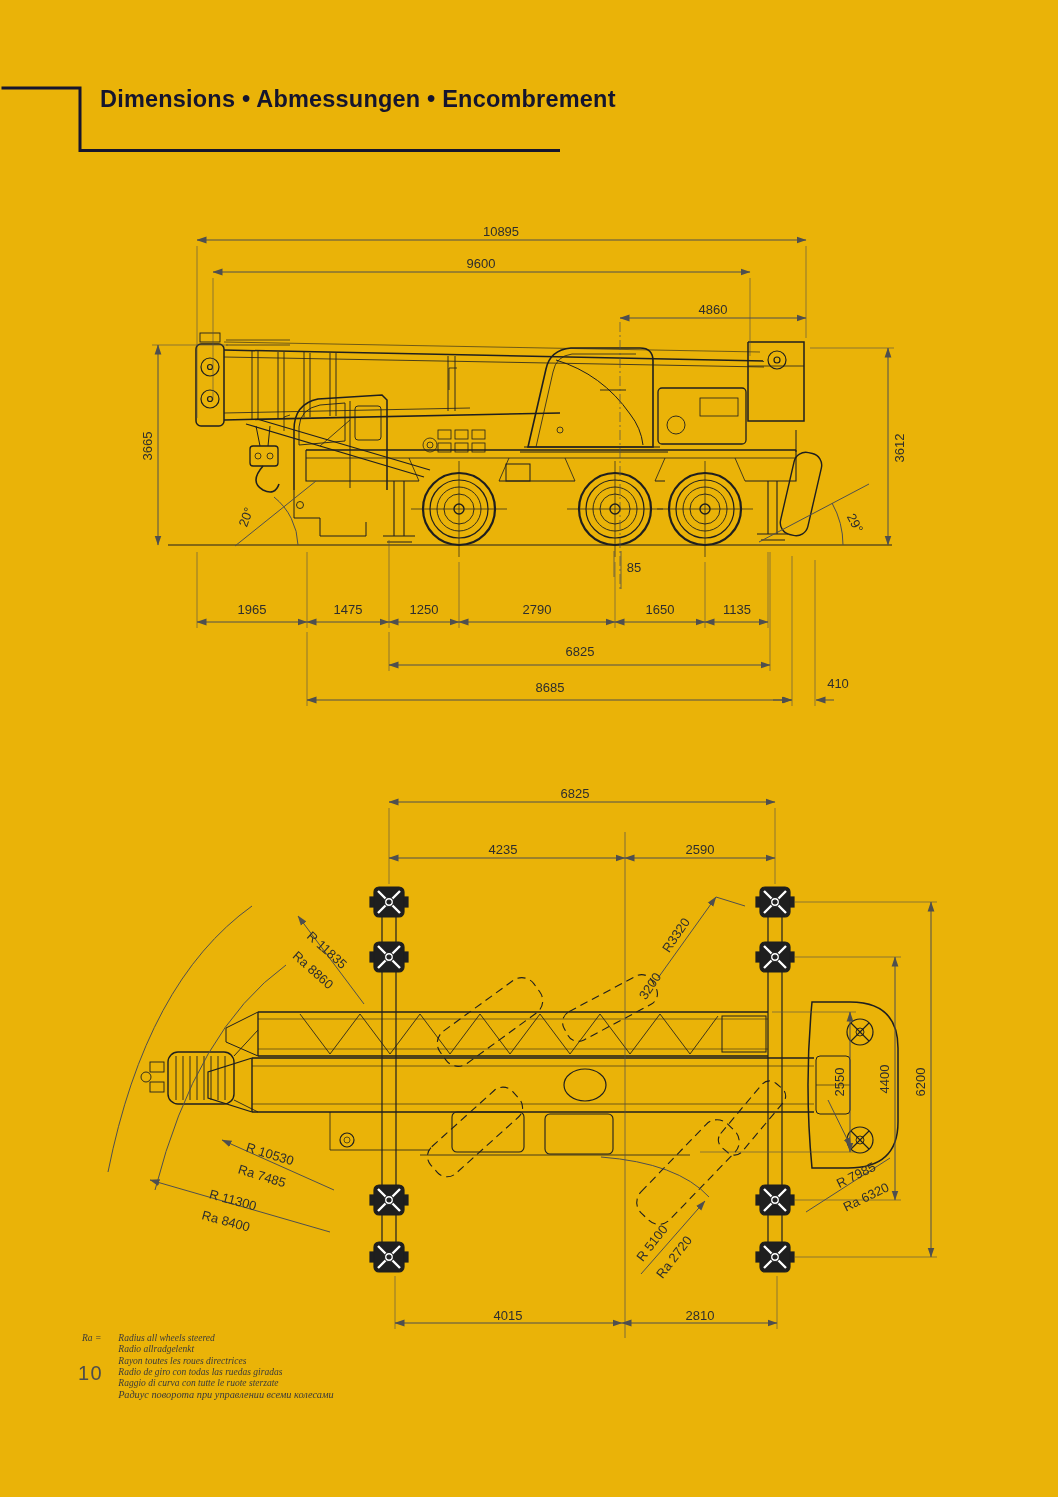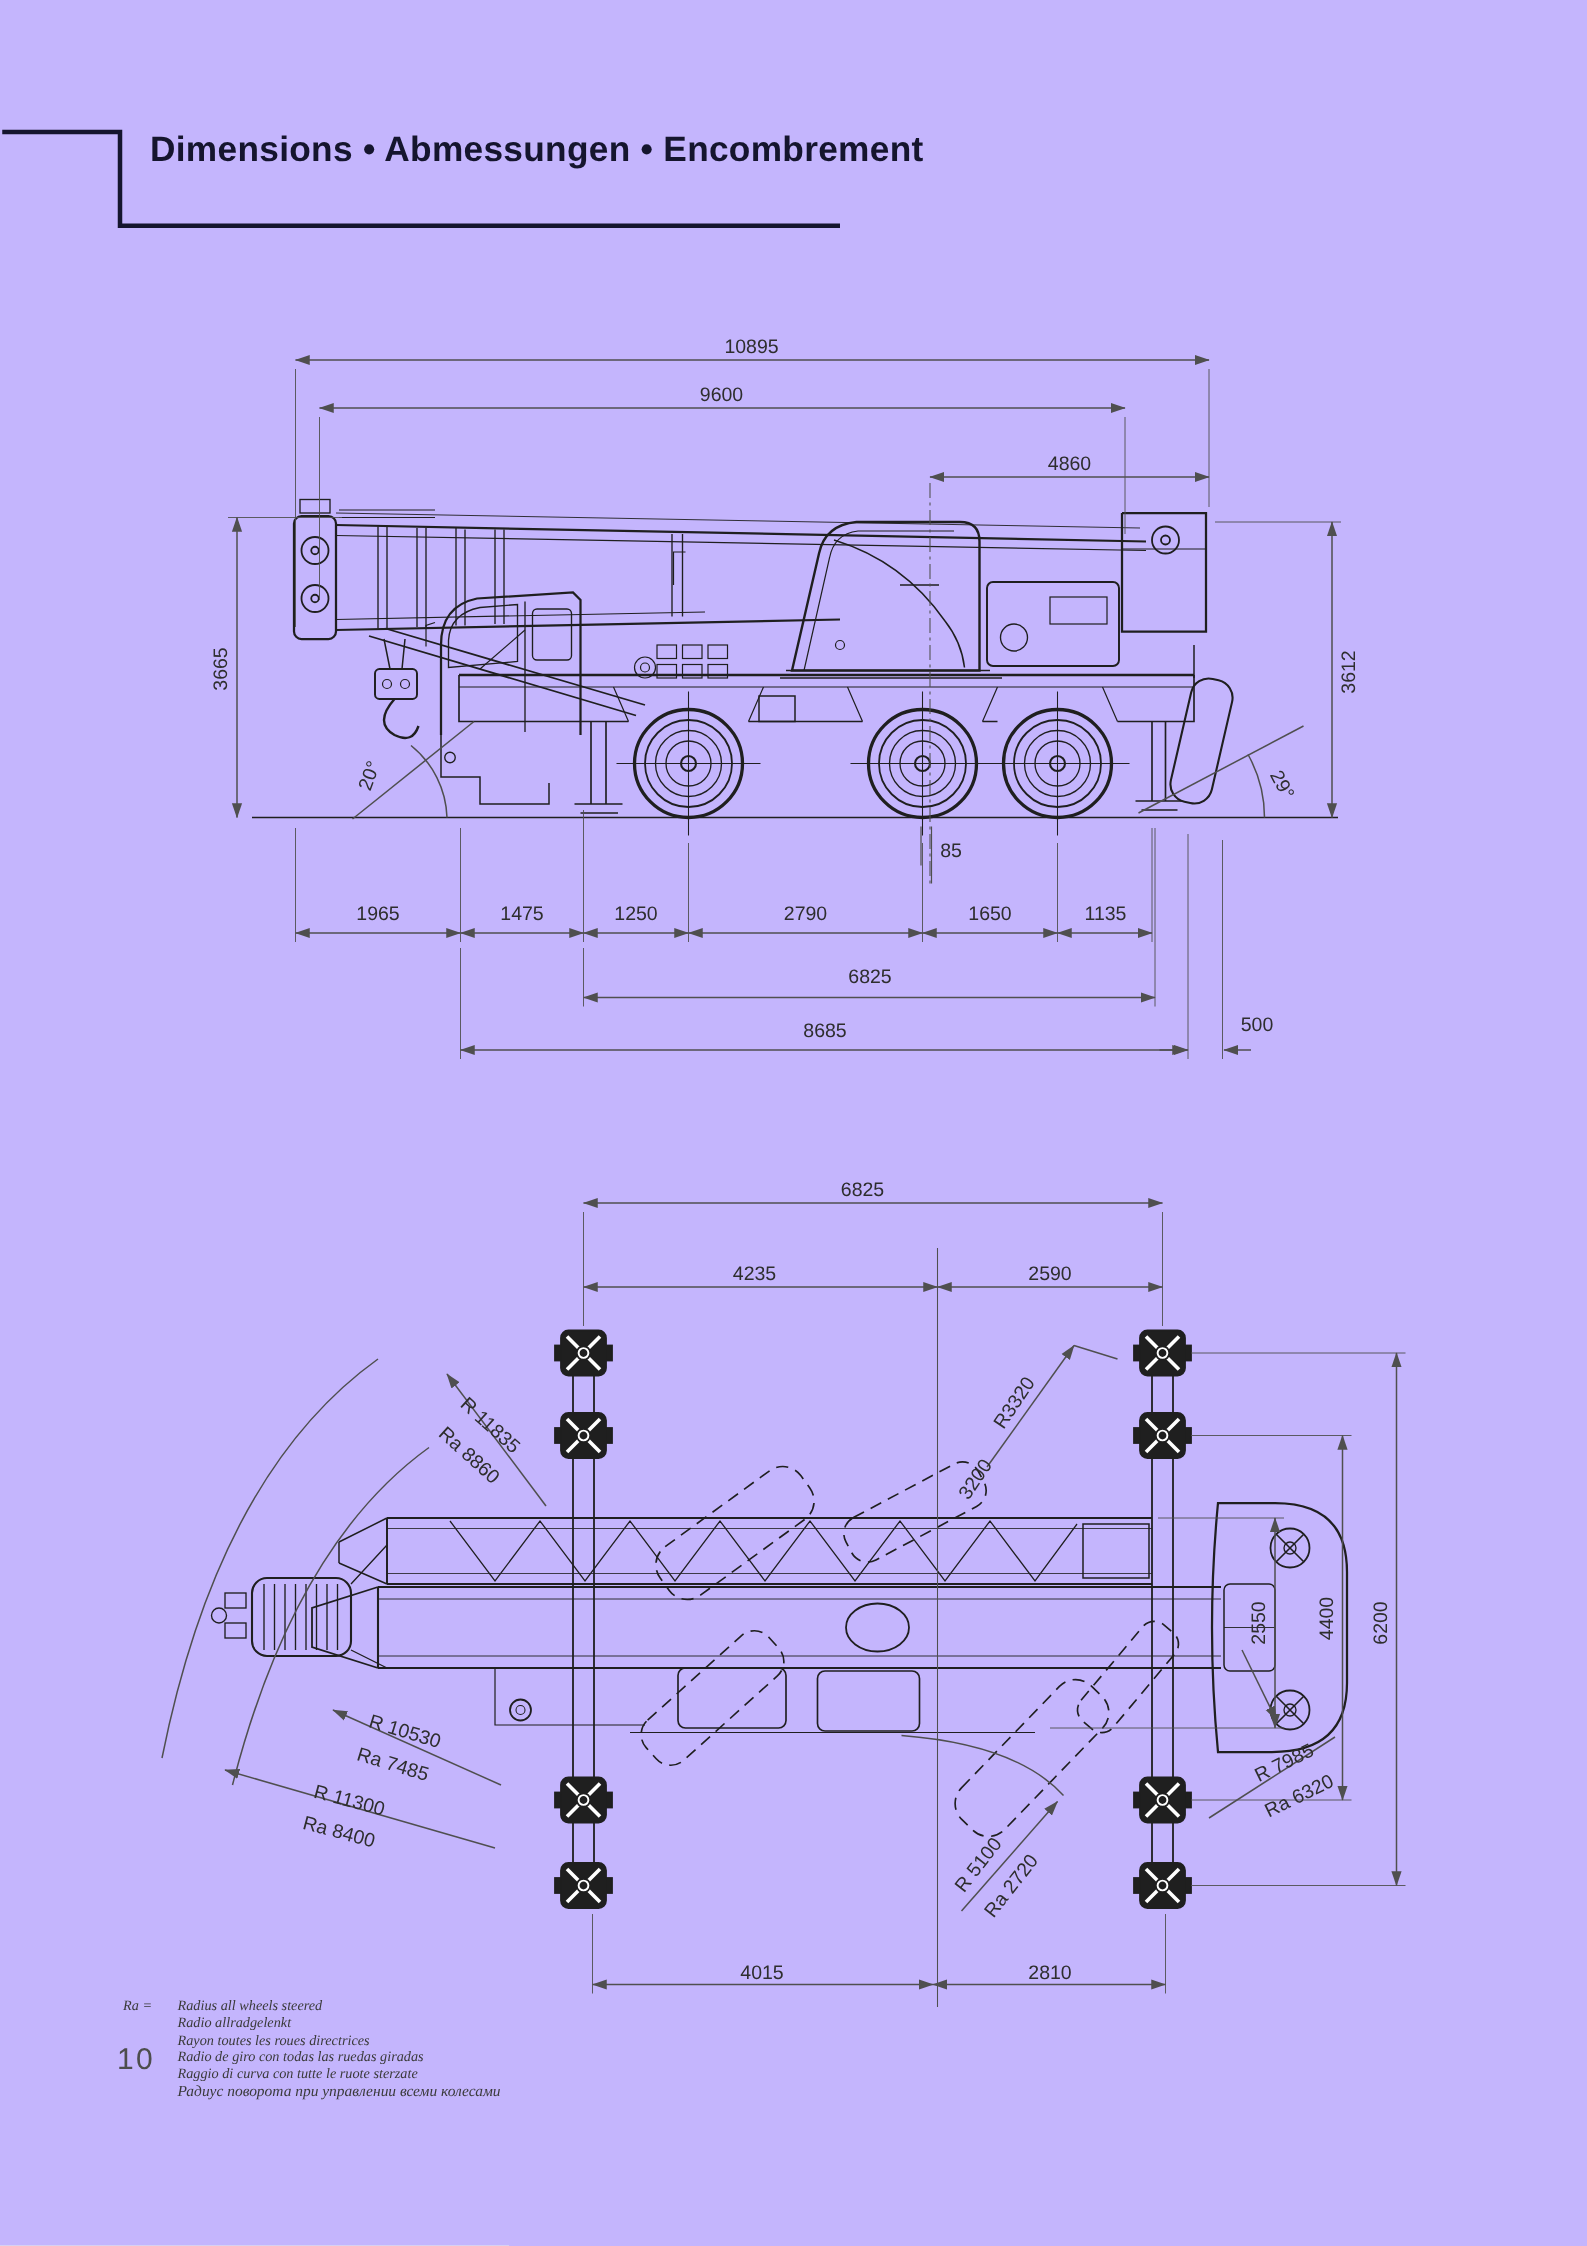--- a/index.html
+++ b/index.html
@@ -1,16 +1,16 @@
 <!DOCTYPE html>
 <html><head>
 <meta charset="utf-8">
 <style>
   html,body{margin:0;padding:0;background:#e8e8e8;}
-  .page{position:relative;width:1058px;height:1497px;background:#c4b5fd;overflow:hidden;
+  .page{position:relative;width:1058px;height:1497px;background:#eab308;overflow:hidden;
         font-family:"Liberation Sans",sans-serif;}
   svg{position:absolute;left:0;top:0;}
   .hdr{position:absolute;left:100px;top:84px;line-height:31px;font-size:23.5px;
        font-weight:bold;color:#15152e;letter-spacing:0.2px;}
   .dim{position:absolute;font-size:13px;color:#2e2e2e;white-space:nowrap;
        transform:translate(-50%,-50%);}
   .legend{position:absolute;left:82px;top:1333px;display:flex;
           font-family:"Liberation Serif",serif;font-style:italic;font-size:9.5px;
           color:#3a3a3a;line-height:11.3px;}
   .lg-prefix{margin-right:17px;}
@@ -284,21 +284,21 @@
 <span class="dim" style="left:855px;top:523px;transform:translate(-50%,-50%) rotate(62deg)">29°</span>
 <span class="dim" style="left:634px;top:567px">85</span>
 <span class="dim" style="left:252px;top:609px">1965</span>
 <span class="dim" style="left:348px;top:609px">1475</span>
 <span class="dim" style="left:424px;top:609px">1250</span>
 <span class="dim" style="left:537px;top:609px">2790</span>
 <span class="dim" style="left:660px;top:609px">1650</span>
 <span class="dim" style="left:737px;top:609px">1135</span>
 <span class="dim" style="left:580px;top:651px">6825</span>
 <span class="dim" style="left:550px;top:687px">8685</span>
-<span class="dim" style="left:838px;top:683px">500</span>
+<span class="dim" style="left:838px;top:683px">410</span>
 
 <span class="dim" style="left:575px;top:793px">6825</span>
 <span class="dim" style="left:503px;top:849px">4235</span>
 <span class="dim" style="left:700px;top:849px">2590</span>
 <span class="dim" style="left:327px;top:950px;transform:translate(-50%,-50%) rotate(42deg)">R 11835</span>
 <span class="dim" style="left:313px;top:970px;transform:translate(-50%,-50%) rotate(42deg)">Ra 8860</span>
 <span class="dim" style="left:676px;top:935px;transform:translate(-50%,-50%) rotate(-56deg)">R3320</span>
 <span class="dim" style="left:650px;top:986px;transform:translate(-50%,-50%) rotate(-56deg)">3200</span>
 <span class="dim" style="left:839px;top:1082px;transform:translate(-50%,-50%) rotate(-90deg)">2550</span>
 <span class="dim" style="left:884px;top:1079px;transform:translate(-50%,-50%) rotate(-90deg)">4400</span>

